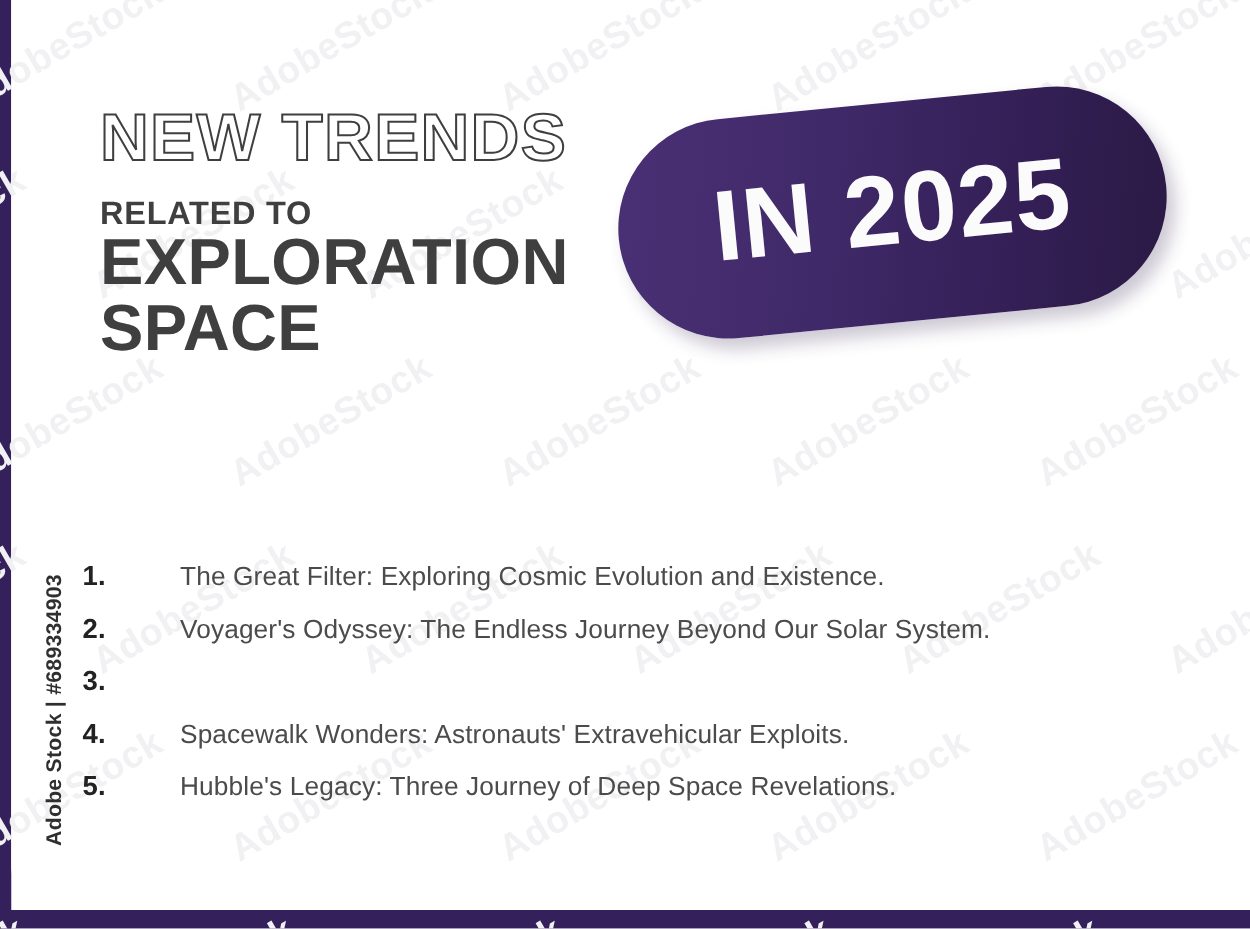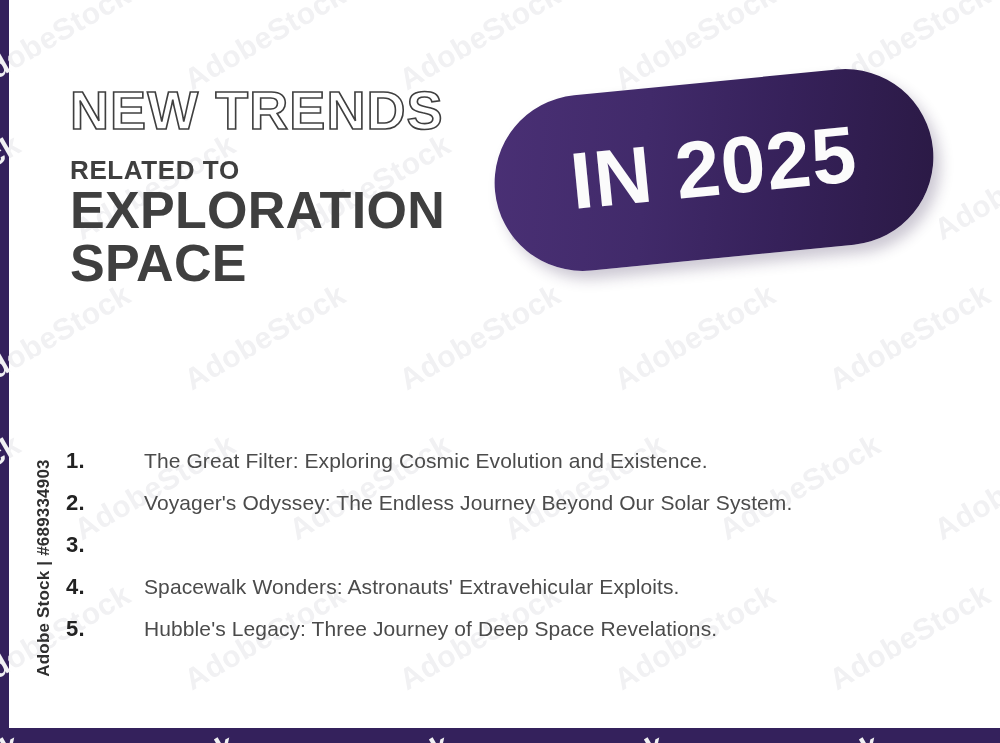--- a/index.html
+++ b/index.html
@@ -73,21 +73,21 @@
   
   .content {
     position: absolute;
     inset: 0;
     z-index: 5;
   }
 
   
   .headline {
     position: absolute;
-    left: 70px;
+    left: 80px;
     top: 86px;
   }
   .title-outline {
     font-size: 53px;
     line-height: 0.96;
     font-weight: 700;
     letter-spacing: 1px;
     color: transparent;
     -webkit-text-stroke: 1.6px #3f3f3f;
     text-stroke: 1.6px #3f3f3f;

